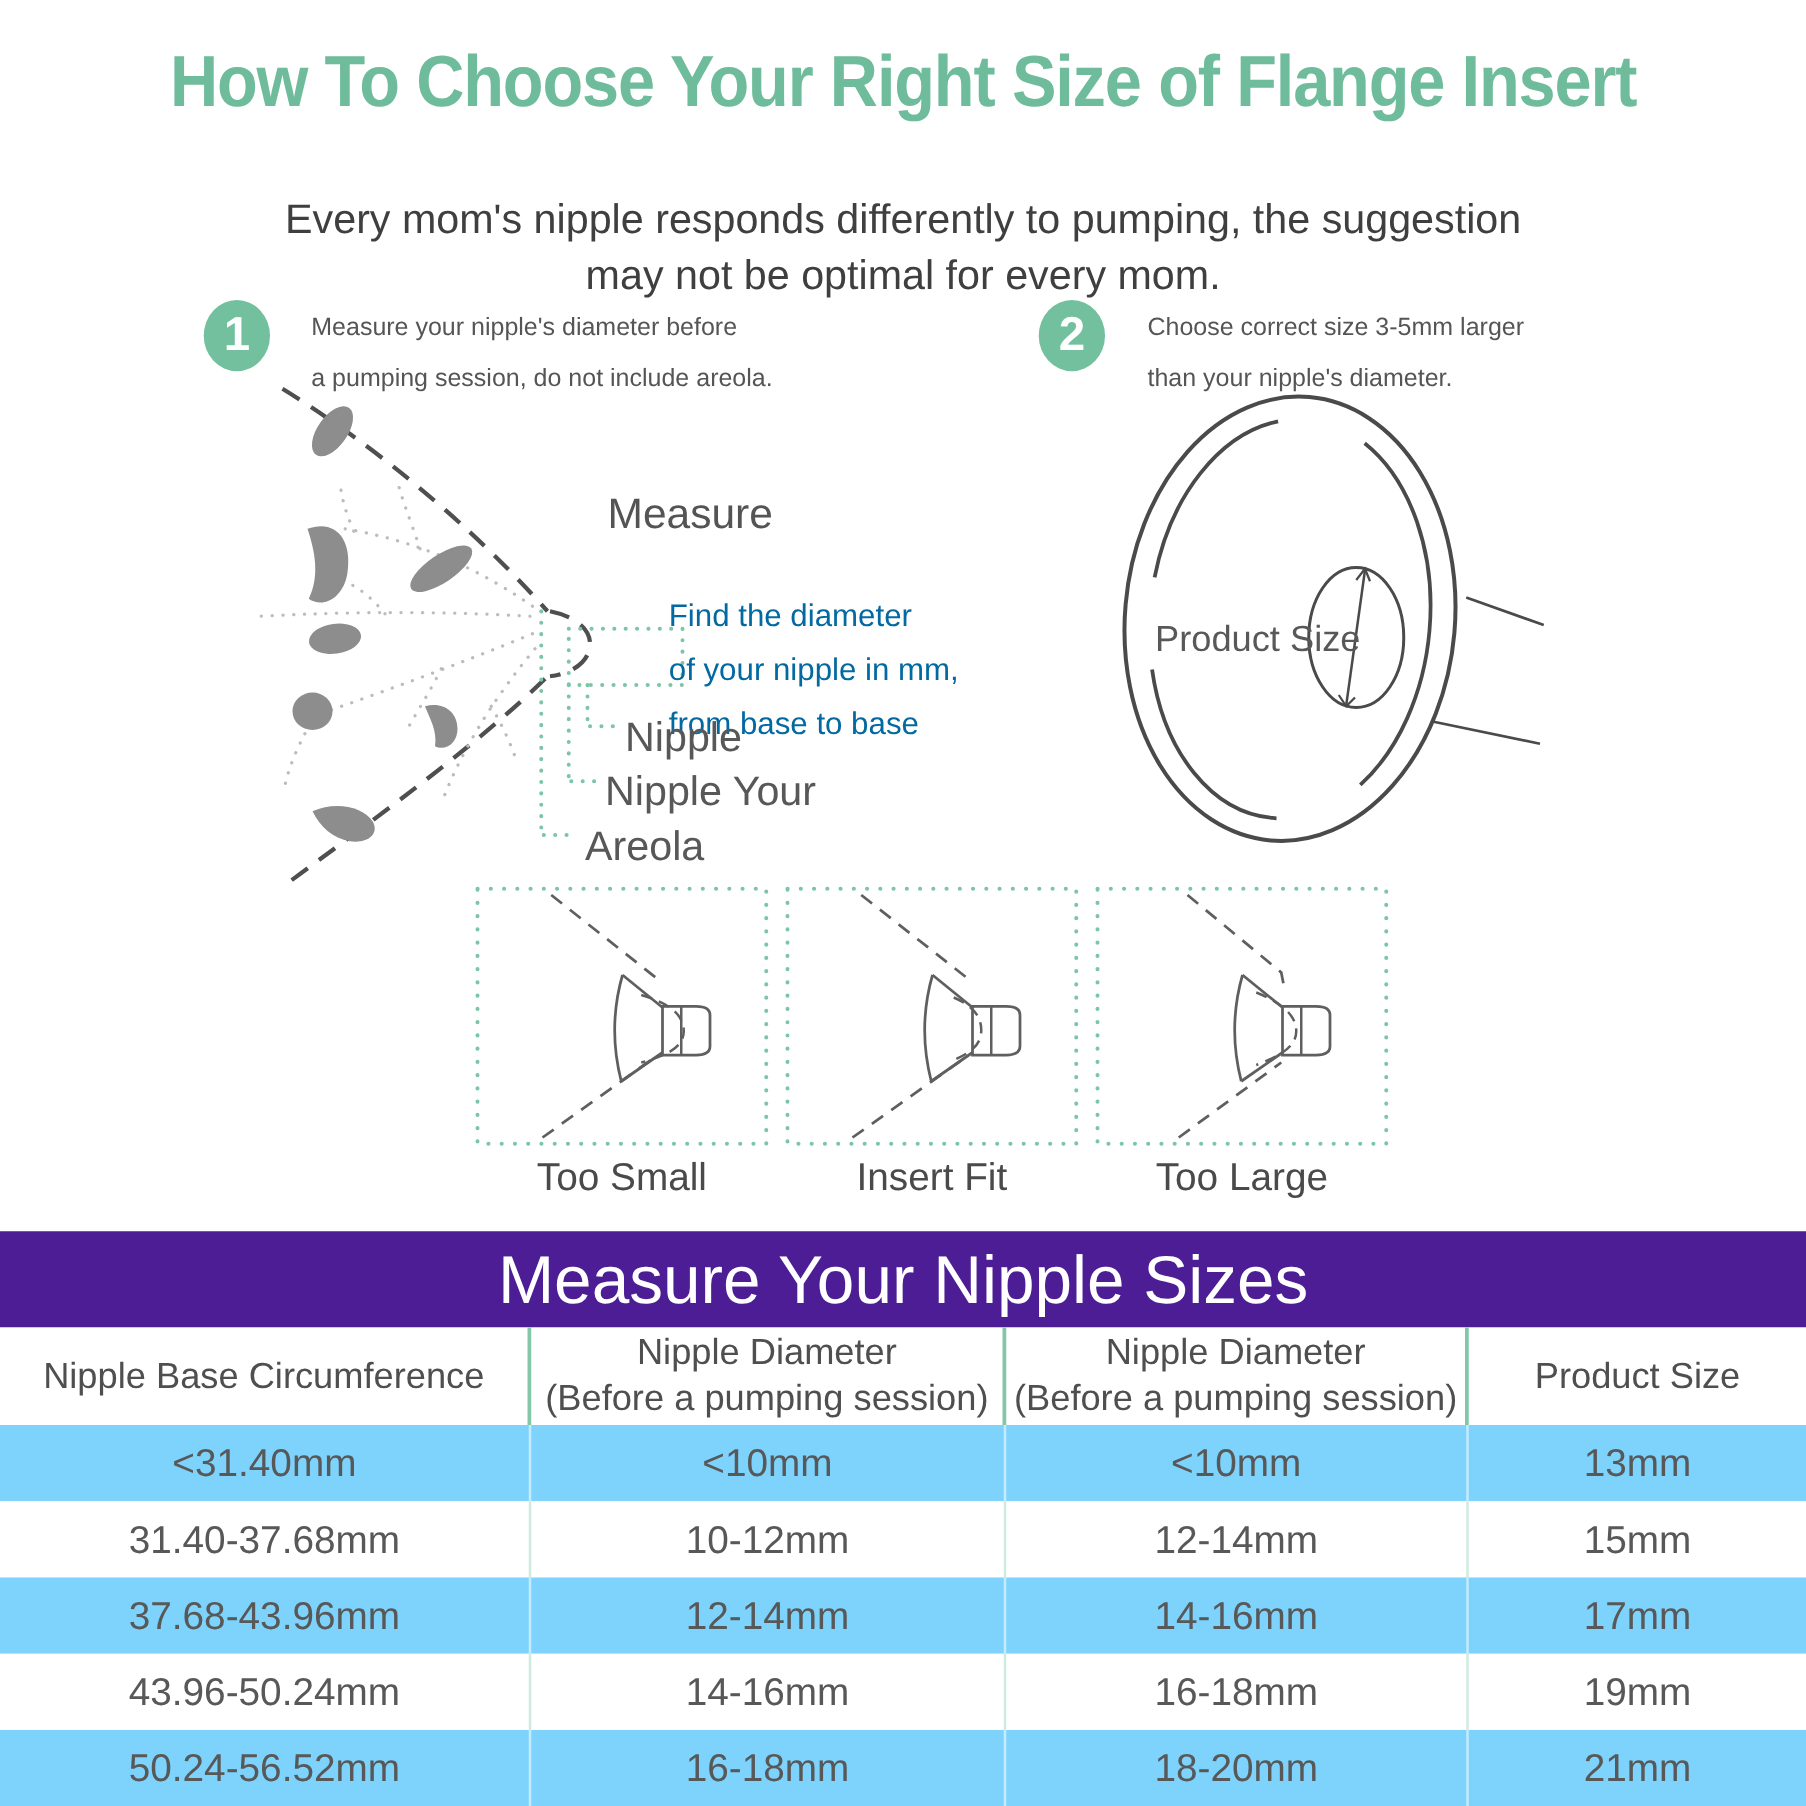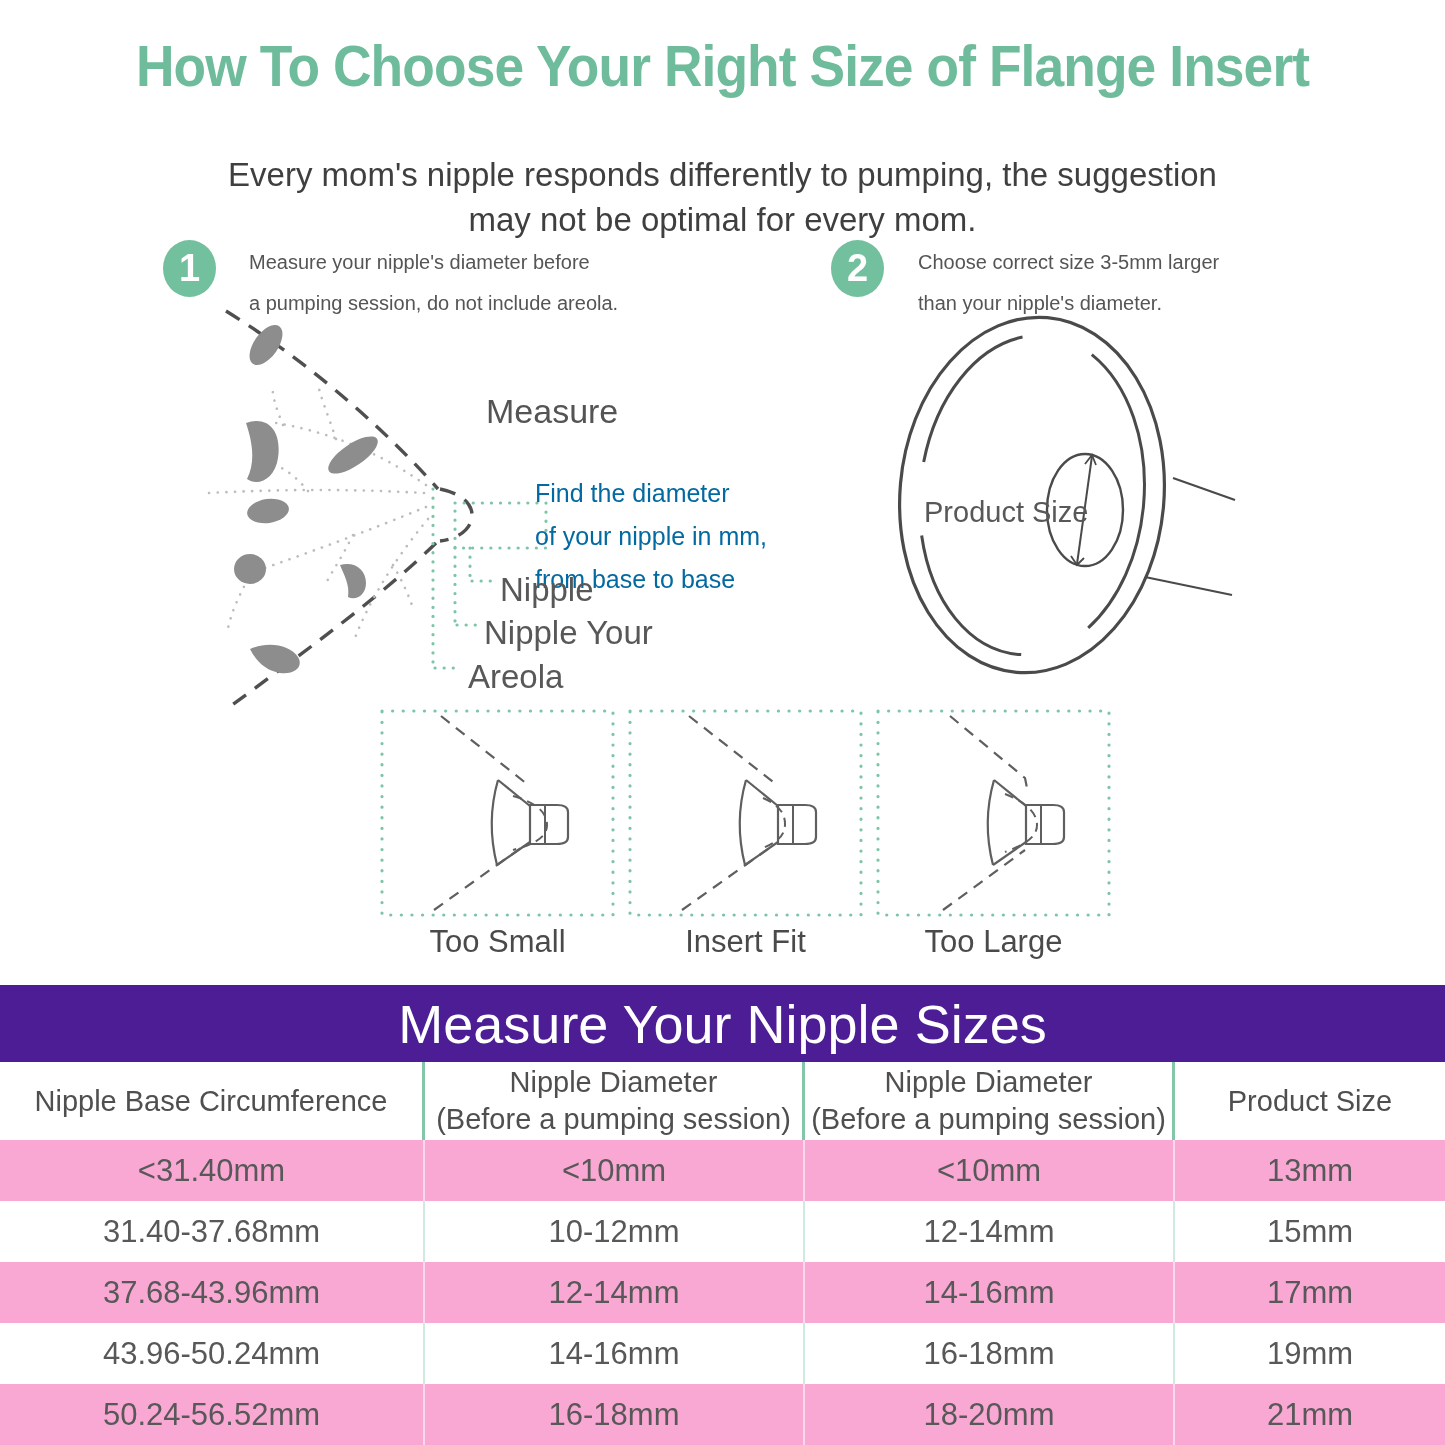--- a/index.html
+++ b/index.html
@@ -48,21 +48,21 @@
   .size-table{position:absolute;top:1062px;left:0;width:1171px;}
   .t-row{display:flex;width:1445px;}
   .t-head{height:78px;background:#fff;}
   .t-cell{box-sizing:border-box;display:flex;flex-direction:column;justify-content:center;
           align-items:center;text-align:center;}
   .c0{width:425px;} .c1{width:380px;} .c2{width:370px;} .c3{width:270px;}
   .t-head .t-cell{font-size:29px;color:#4f4f4f;line-height:37px;}
   .t-head .t-cell:not(:last-child){border-right:3px solid #84c7a8;}
   .t-data{height:61px;}
   .t-data .t-cell{font-size:31px;color:#585858;justify-content:center;}
-  .t-data.green{background:#f9a8d4;}
+  .t-data.green{background:#7dd3fc;}
   .t-data.green .t-cell:not(:last-child){border-right:2px solid rgba(255,255,255,.55);}
   .t-data.white{background:#fff;}
   .t-data.white .t-cell:not(:last-child){border-right:2px solid rgba(154,209,187,.45);}
 </style>
 </head>
 <body>
 
 <div class="canvas">
 
   <div class="title">How To Choose Your Right Size of Flange Insert</div>

